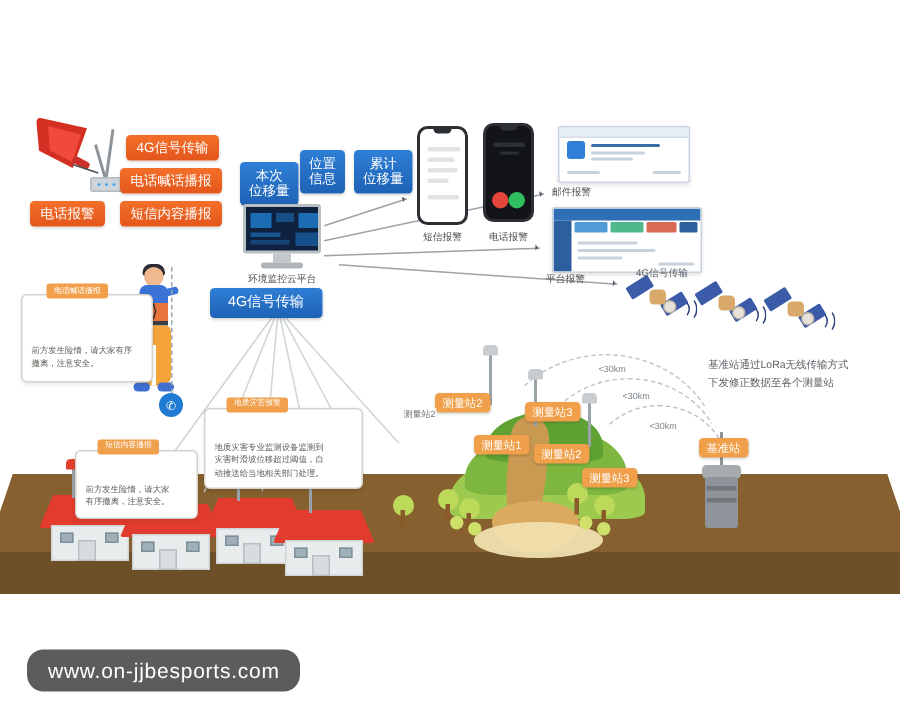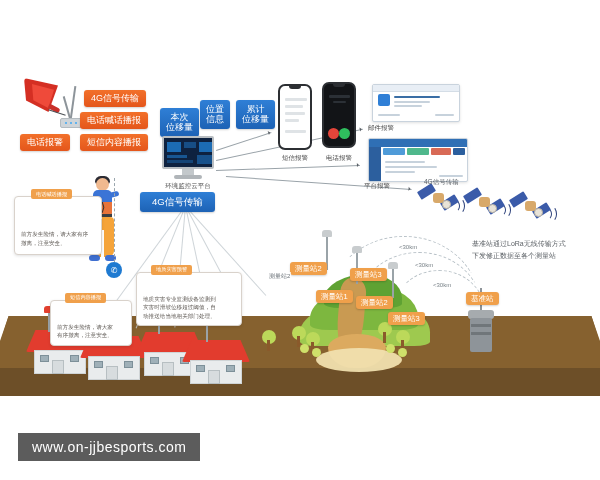--- a/index.html
+++ b/index.html
@@ -10,21 +10,21 @@
     font-family:"Liberation Sans","DejaVu Sans",sans-serif;
   }
   #stage{position:absolute;left:0;top:0;width:600px;height:480px;overflow:hidden;background:#fff;}
 
   
   .tag-overlay{
     position:absolute;background:#5c5c5c;color:#fff;
     font-size:15px;letter-spacing:.5px;padding:5px 12px;white-space:nowrap;z-index:90;
   }
   #tg-badge{right:0;top:14px;}
-  #site-badge{left:18px;bottom:19px;font-size:14px;padding:6px 14px;}
+  #site-badge{left:18px;bottom:19px;font-size:14px;padding:6px 14px;border-radius:11px;}
 
   
   .scene{position:absolute;left:0;top:0;width:600px;height:400px;}
 
   .ground{
     position:absolute;left:-10px;top:316px;width:620px;height:80px;
     background:#7d5b2e;
     clip-path:polygon(3% 0%,97% 0%,100% 74%,100% 100%,0% 100%,0% 74%);
   }
   .ground-top{

